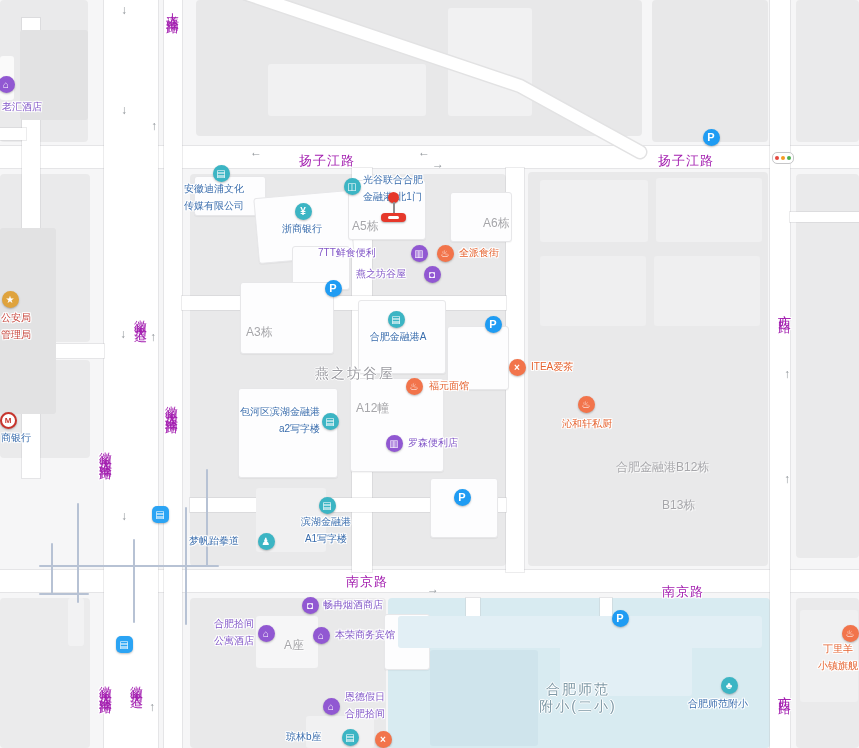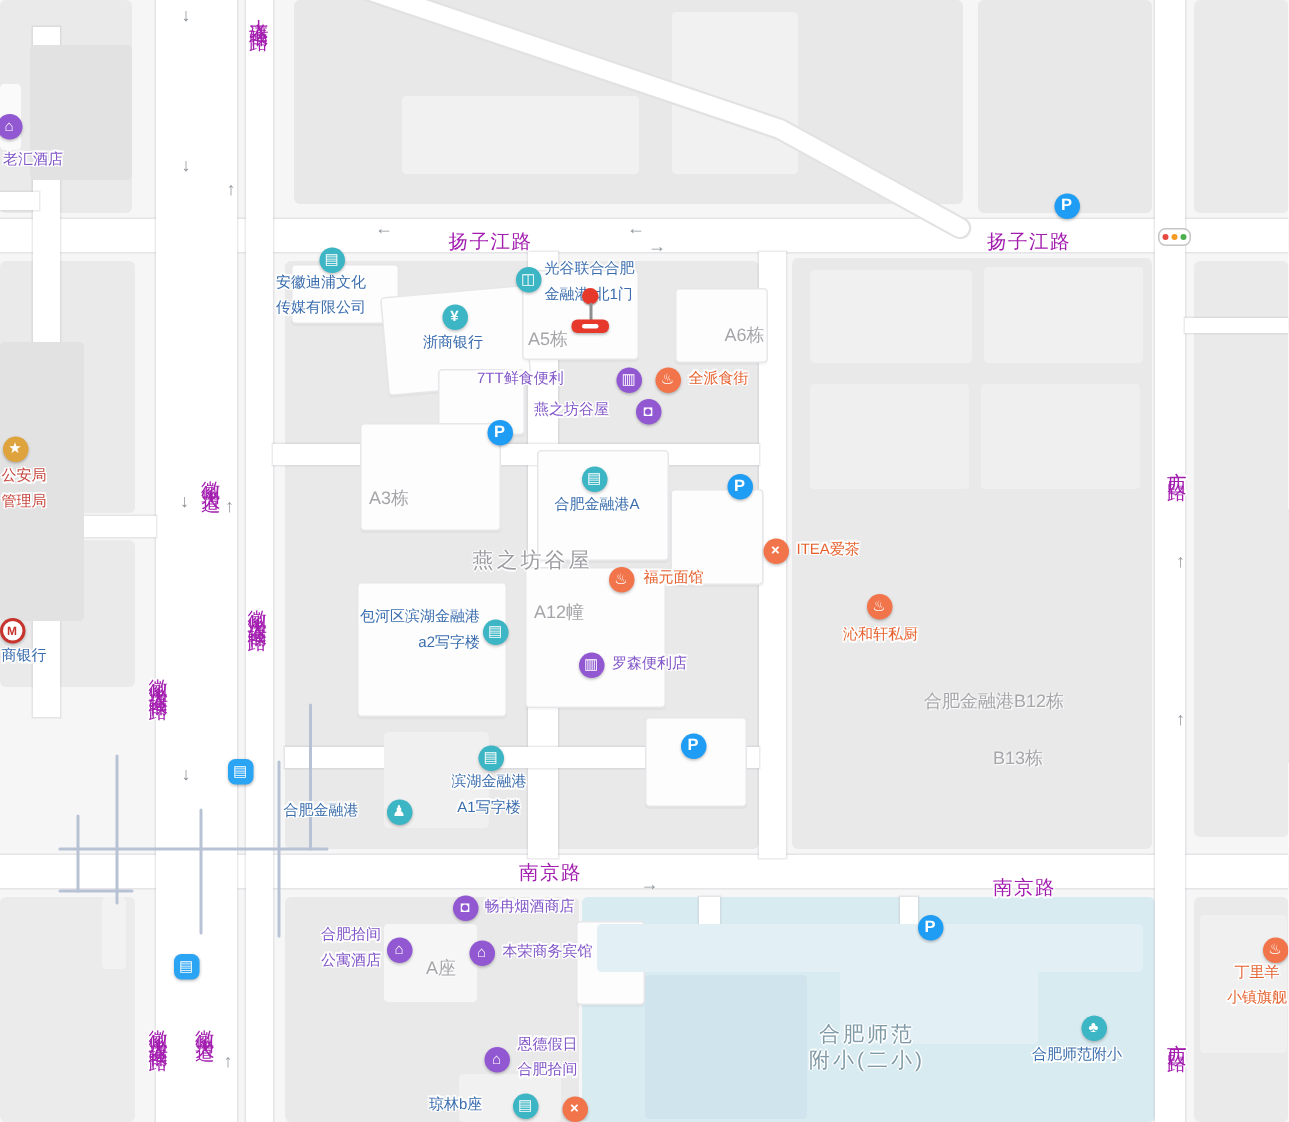--- a/index.html
+++ b/index.html
@@ -206,21 +206,21 @@
       <div class="poi">
         <div class="picon" style="left: 577.5px; top: 395.5px; background: rgb(242, 116, 75);">♨</div>
         <div class="txt c-orange" style="left: 562px; top: 415px;">沁和轩私厨</div>
       </div>
       <div class="poi">
         <div class="picon" style="left: 385.5px; top: 434.5px; background: rgb(145, 88, 210);">▥</div>
         <div class="txt c-purple" style="left: 408px; top: 434px;">罗森便利店</div>
       </div>
       <div class="poi">
         <div class="picon" style="left: 257.5px; top: 532.5px; background: rgb(60, 181, 196);">♟</div>
-        <div class="txt c-blue" style="left: 189px; top: 532px;">合肥金融港</div>
+        <div class="txt c-blue" style="left: 189px; top: 532px;">梦帆跆拳道</div>
       </div>
       <div class="poi">
         <div class="picon" style="left: 318.5px; top: 496.5px; background: rgb(60, 181, 196);">▤</div>
         <div class="txt c-blue" style="left: 326px; top: 513px; transform: translateX(-50%);">滨湖金融港</div>
         <div class="txt c-blue" style="left: 326px; top: 530px; transform: translateX(-50%);">A1写字楼</div>
       </div>
       <div class="poi">
         <div class="picon" style="left: 301.5px; top: 596.5px; background: rgb(145, 88, 210);">◘</div>
         <div class="txt c-purple" style="left: 323px; top: 596px;">畅冉烟酒商店</div>
       </div>

